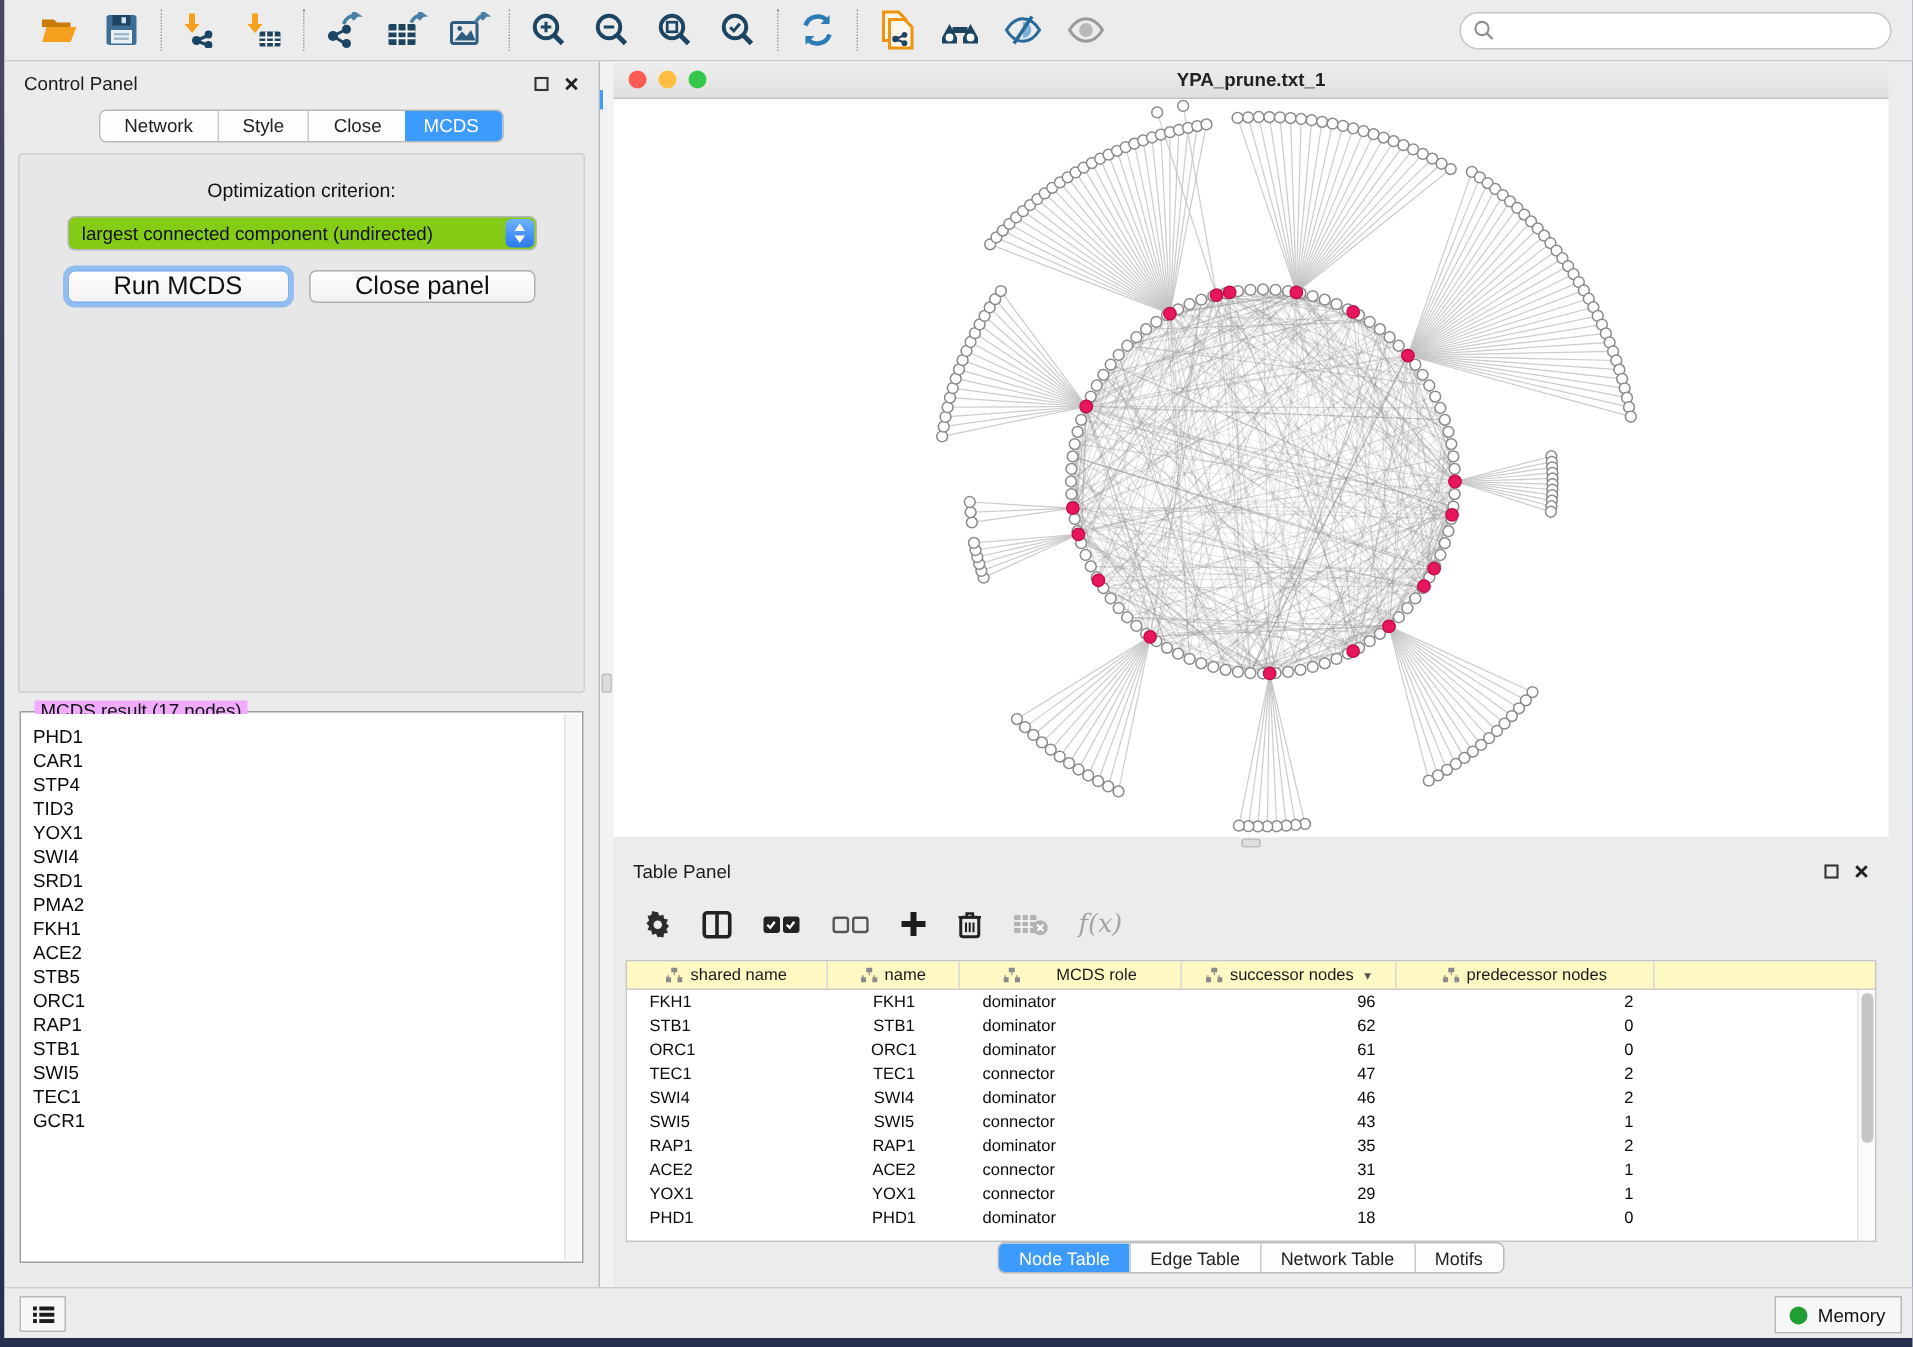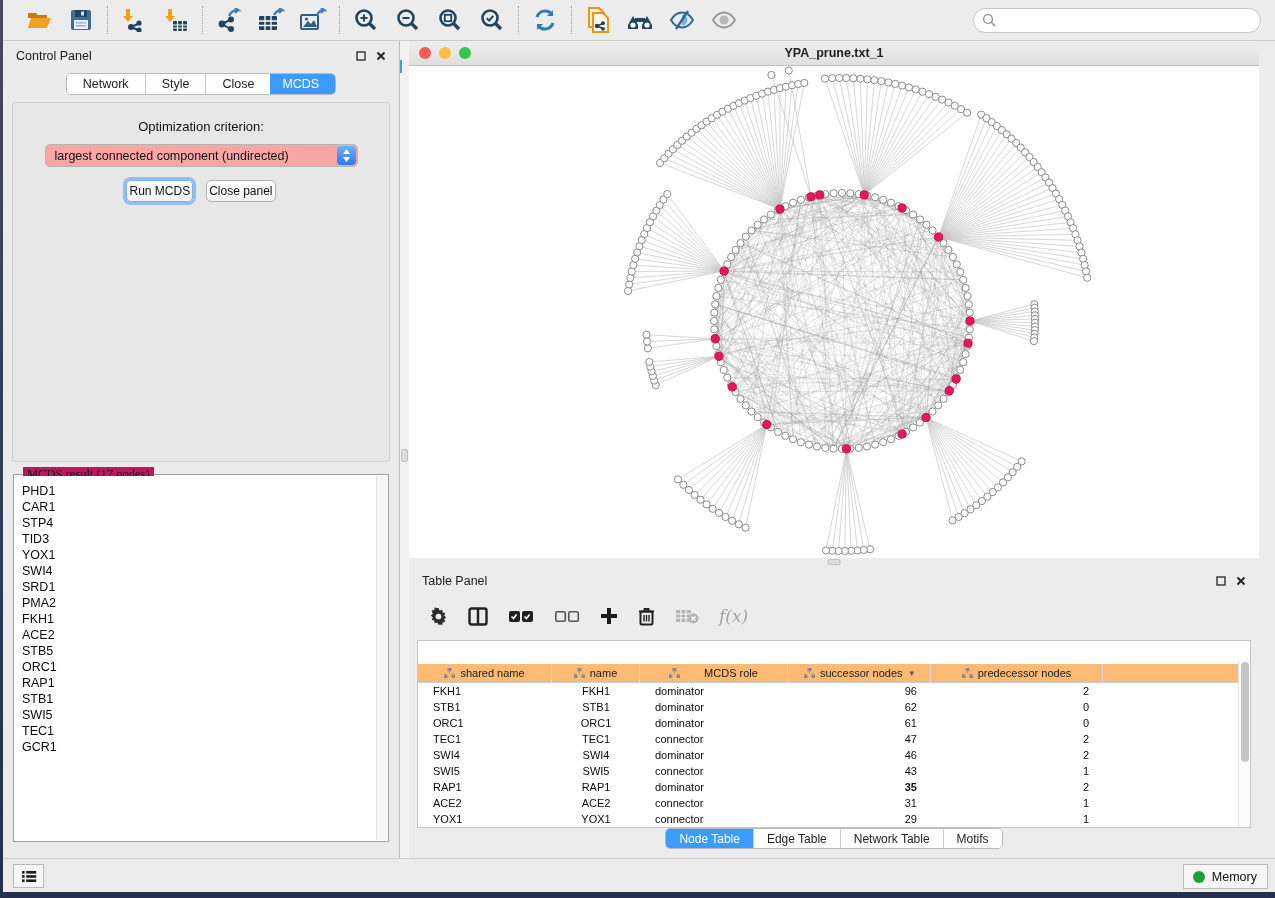--- a/index.html
+++ b/index.html
@@ -34,33 +34,33 @@
   .cp-tabs { display:flex; justify-content:center; margin-top:2px; }
   .seg { display:flex; border:1px solid #b9b9b9; border-radius:5px; overflow:hidden; background:#fff; height:22px; }
   .seg-item { padding:0 16px; font-size:12.5px; display:flex; align-items:center; color:#222;
     border-left:1px solid #c9c9c9; background:#fdfdfd; cursor:default; }
   .seg-item:first-child { border-left:none; }
   .seg-item.active { background:var(--accent); color:#fff; border-left-color:var(--accent);padding-left:11px; }
 
   .cp-box { margin:7px 9px 0 9px; height:360px; background:#e7e7e7; border:1px solid #cfcfcf; border-radius:3px;
     padding-top:16px; }
   .opt-label { text-align:center; font-size:13px; color:#111; margin-bottom:10px; }
-  .combo { margin:0 auto; width:313px; height:23px; background:#fca5a5; border:1px solid #b4b4b4; border-radius:5px;
+  .combo { margin:0 auto; width:313px; height:23px; background:#84cc16; border:1px solid #b4b4b4; border-radius:5px;
     display:flex; align-items:center; overflow:hidden; }
   .combo-text { flex:1; font-size:12.5px; padding:0 9px; color:#111; white-space:nowrap; }
   .combo-arrows { width:19px; align-self:stretch; background:linear-gradient(180deg,#6db1fc,#2a7af0);
     border-radius:4px; margin:1px; display:flex; flex-direction:column; align-items:center; justify-content:center; gap:1px; }
   .combo-arrows svg { display:block; }
   .cp-buttons { display:flex; justify-content:center; gap:13px; margin-top:13px; }
-  .mac-btn { height:22px; padding:0 2px; background:linear-gradient(180deg,#ffffff,#f2f2f2); border:1px solid #b0b0b0;
-    border-radius:5px; font-size:12px; color:#111; font-family:"Liberation Sans",sans-serif; }
+  .mac-btn { height:22px; padding:0 30px; background:linear-gradient(180deg,#ffffff,#f2f2f2); border:1px solid #b0b0b0;
+    border-radius:5px; font-size:17px; color:#111; font-family:"Liberation Sans",sans-serif; }
   .mac-btn.focused { box-shadow:0 0 0 3px rgba(77,155,249,.55); border-color:#7ab2f5; }
 
   .cp-fieldset { margin:12px 10px 0 10px; height:368px; border:1px solid #9f9f9f; position:relative; background:#fff; }
-  .cp-legend { position:absolute; top:-8px; left:9px; background:#be185d; padding:0 4px; font-size:12.5px; color:#111;font-family:Liberation Serif, serif; }
+  .cp-legend { position:absolute; top:-8px; left:9px; background:#f0abfc; padding:0 4px; font-size:12.5px; color:#111; }
   .mcds-list { position:absolute; inset:1px 12px 1px 1px; background:#fff; padding:7px 0 0 7px; overflow:hidden; }
   .mcds-item { font-size:12.5px; line-height:16px; color:#0a0a0a; }
   .mcds-scroll { position:absolute; top:1px; bottom:1px; right:1px; width:11px; background:#f6f6f6; border-left:1px solid #e2e2e2; }
 
   
   .vsplit { width:9px; background:#f2f2f2; position:relative; }
   .vsplit .handle { position:absolute; top:408px; left:1px; width:7px; height:13px; background:#dcdcdc; border:1px solid #bfbfbf; border-radius:2px; }
   .vsplit .focusline { position:absolute; top:19px; left:0; width:2px; height:13px; background:var(--accent); }
 
   
@@ -77,21 +77,21 @@
   .hsplit .handle { position:absolute; left:50%; top:1px; width:13px; height:6px; transform:translateX(-50%);
     background:#dedede; border:1px solid #c0c0c0; border-radius:2px; }
 
   
   .tpanel { height:292px; background:#ececec; display:flex; flex-direction:column; }
   .tp-toolbar { height:40px; display:flex; align-items:center; gap:20px; padding:0 0 0 20px; }
   .tp-ico { display:flex; align-items:center; justify-content:center; }
   .fx { font-family:"DejaVu Serif", serif; font-style:italic; font-size:17px; color:#a3a3a3; }
 
   .tablebox { margin:4px 8px 0 8px; flex:1; background:#fff; border:1px solid #c6c6c6; position:relative; overflow:hidden; }
-  .thead { display:flex; height:19px; background:#fdba74; border-bottom:1px solid #cccccc;margin-top:23px; }
+  .thead { display:flex; height:19px; background:#fef9c3; border-bottom:1px solid #cccccc; }
   .th { display:flex; align-items:center; justify-content:center; gap:5px; font-size:11px; color:#1a1a1a;
     border-right:1px solid #d8d8d8; position:relative; }
   .th .caret { font-size:9px; color:#555; margin-left:2px; }
   .trow { display:flex; height:16px; }
   .td { font-size:11px; color:#0a0a0a; display:flex; align-items:center; }
   .td.l { padding-left:15px; justify-content:flex-start; }
   .td.c { justify-content:center; }
   .td.r { justify-content:flex-end; padding-right:14px; }
   .tscroll { position:absolute; top:19px; right:0; bottom:0; width:12px; background:#fbfbfb; border-left:1px solid #e4e4e4; }
   .tscroll .thumb { position:absolute; top:2px; left:2px; width:8px; height:100px; background:#c5c5c5; border-radius:4px; }
@@ -1471,21 +1471,21 @@
                 <div class="td l" style="width: 134px;">SWI5</div>
                 <div class="td c" style="width: 88px;">SWI5</div>
                 <div class="td l" style="width: 148px;">connector</div>
                 <div class="td r" style="width: 143px;">43</div>
                 <div class="td r" style="width: 172px;">1</div>
               </div>
               <div class="trow">
                 <div class="td l" style="width: 134px;">RAP1</div>
                 <div class="td c" style="width: 88px;">RAP1</div>
                 <div class="td l" style="width: 148px;">dominator</div>
-                <div class="td r" style="width: 143px; font-weight: bold;">35</div>
+                <div class="td r" style="width: 143px;">35</div>
                 <div class="td r" style="width: 172px;">2</div>
               </div>
               <div class="trow">
                 <div class="td l" style="width: 134px;">ACE2</div>
                 <div class="td c" style="width: 88px;">ACE2</div>
                 <div class="td l" style="width: 148px;">connector</div>
                 <div class="td r" style="width: 143px;">31</div>
                 <div class="td r" style="width: 172px;">1</div>
               </div>
               <div class="trow">

